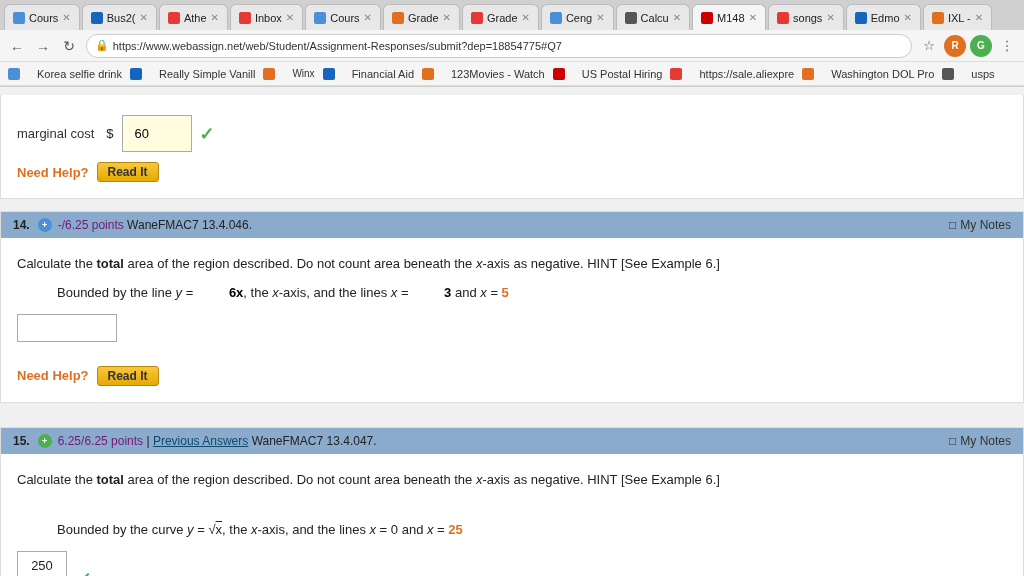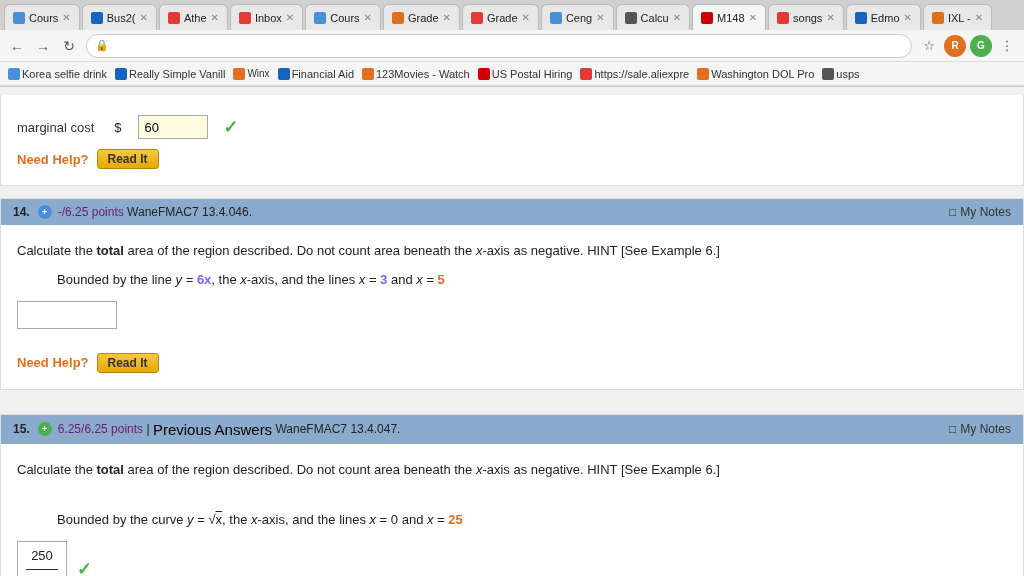--- a/index.html
+++ b/index.html
@@ -127,21 +127,21 @@
       border-bottom: 1px solid #ddd;
       height: 24px;
       font-size: 11px;
       gap: 8px;
       overflow: hidden;
     }
 
     .bookmark-item {
       display: flex;
       align-items: center;
-      gap: 2px;
+      gap: 17px;
       cursor: pointer;
       white-space: nowrap;
       color: #333;
     }
 
     .bookmark-icon {
       width: 12px; height: 12px;
       border-radius: 2px;
       flex-shrink: 0;
     }
@@ -205,40 +205,40 @@
     }
 
     .question-body {
       padding: 4px 0;
       font-size: 13px;
       line-height: 1.6;
     }
 
     .question-body p { margin-bottom: 8px; }
 
-    .red-text { color: #8b5cf6; font-weight: bold; }
+    .red-text { color: #000000; font-weight: bold; margin-left: 32px; }
     .orange-text { color: #e07020; font-weight: bold; }
 
     .answer-row {
       display: flex;
       align-items: center;
-      gap: 16px;
+      gap: 8px;
       margin: 8px 0;
     }
 
     .answer-label { font-size: 13px; color: #333; margin-right: 4px; }
 
     .dollar-sign { font-size: 13px; }
 
     .answer-input {
       border: 1px solid #aaa;
-      padding: 2px 6px;
+      padding: 2px 12px;
       font-size: 13px;
       width: 70px;
-      height: 24px;
+      height: 37px;
       background: #fffce0;
     }
 
     .answer-input-empty {
       border: 1px solid #aaa;
       padding: 2px 6px;
       font-size: 13px;
       width: 100px;
       height: 28px;
       background: white;
@@ -291,23 +291,24 @@
       width: 100%;
       text-align: center;
     }
 
     .fraction-denominator {
       padding-top: 2px;
       text-align: center;
     }
 
     .prev-answers {
-      color: #000000;
-      font-size: 15px;
+      color: #0c4a6e;
+      font-size: 12px;
       cursor: pointer;
+      text-decoration: underline;
     }
     .bk-blue { background: #4a90d9; }
     .bk-orange { background: #e07020; }
     .bk-dark { background: #555; }
   </style>
 </head>
 <body>
 
 <div class="browser-chrome">
 
@@ -380,20 +381,21 @@
   </div>
 
   <div class="nav-bar">
     <div class="nav-buttons">
       <button class="nav-btn">←</button>
       <button class="nav-btn">→</button>
       <button class="nav-btn">↻</button>
     </div>
     <div class="address-bar">
       <span class="lock-icon">🔒</span>
+      <span class="address-text">https://www.webassign.net/web/Student/Assignment-Responses/submit?dep=18854775#Q7</span>
     </div>
     <div class="nav-right">
       <button class="nav-right-btn">☆</button>
       <button class="nav-right-btn" style="background:#e07020;border-radius:50%;color:white;font-size:10px;font-weight:bold;">R</button>
       <button class="nav-right-btn" style="background:#4caf50;border-radius:50%;color:white;font-size:10px;font-weight:bold;">G</button>
       <button class="nav-right-btn">⋮</button>
     </div>
   </div>
 
   <div class="bookmarks-bar">

